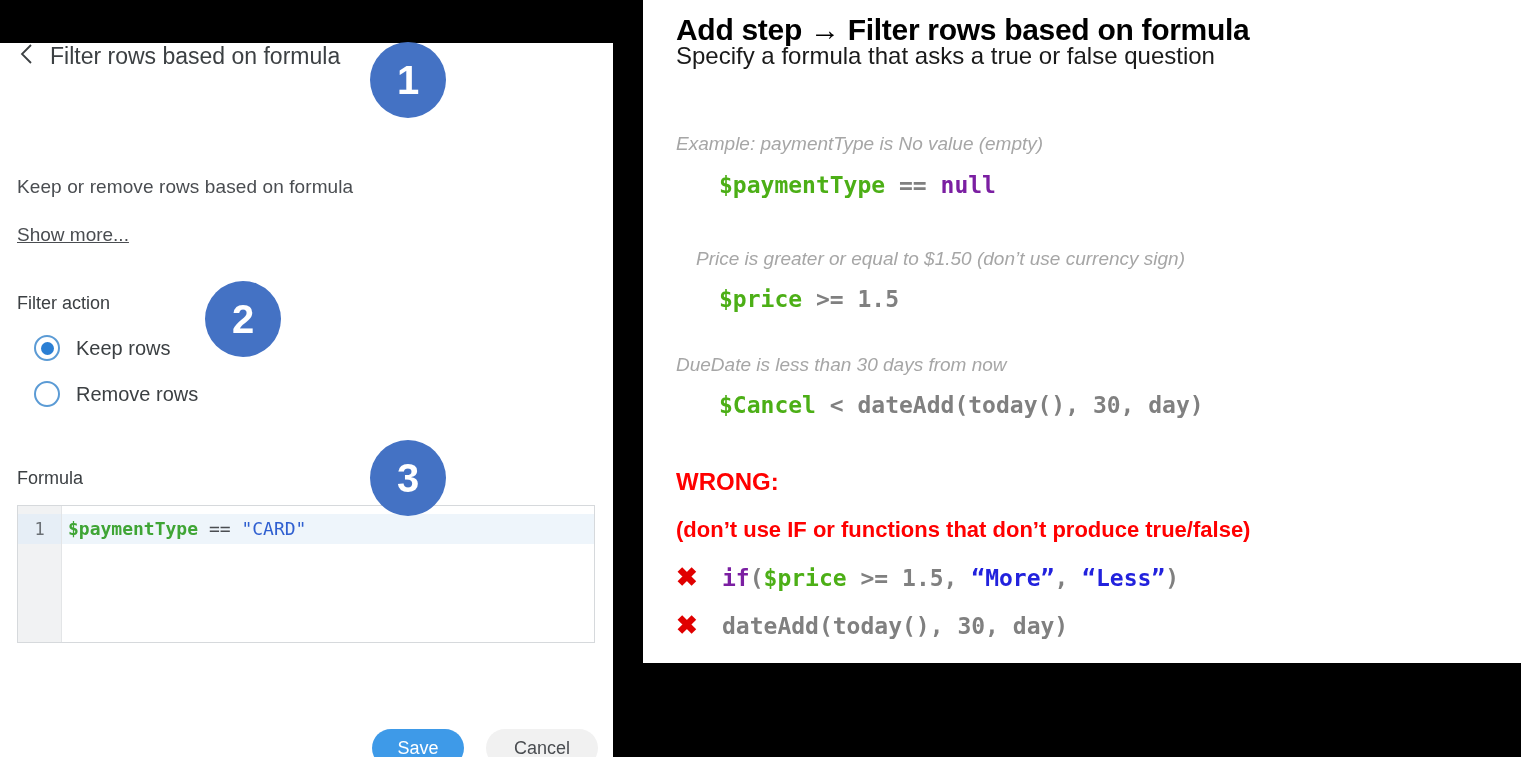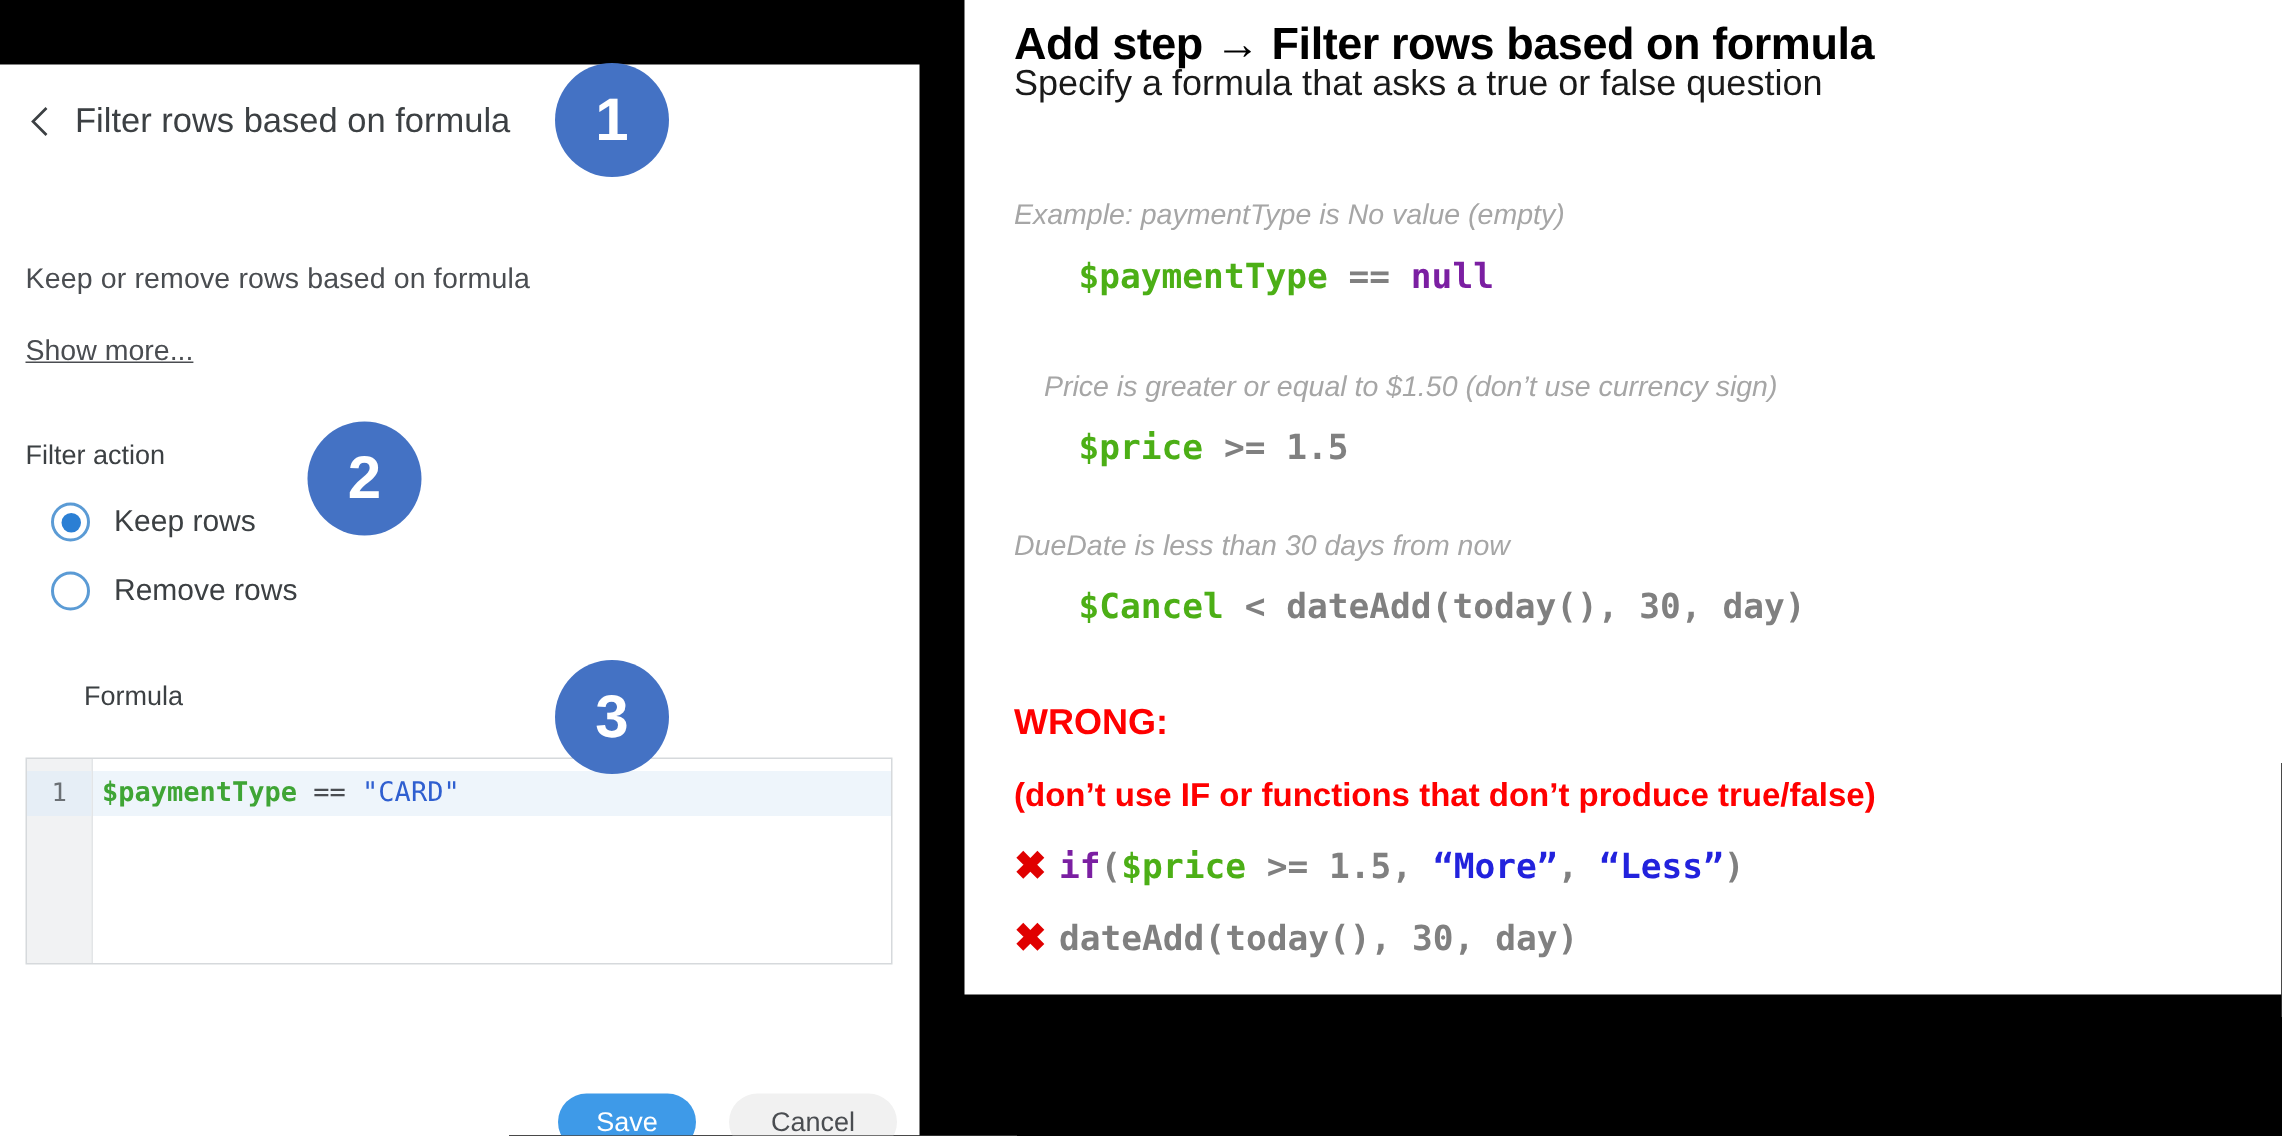--- a/index.html
+++ b/index.html
@@ -24,21 +24,21 @@
     width: 613px;
     height: 714px;
     background: #ffffff;
   }
 
   .lp-header {
     position: absolute;
     left: 0; top: 0;
     width: 708px; height: 75px;
     display: flex;
-    align-items: center;
+    align-items: flex-start;
   }
   .back-icon {
     margin-left: 16px;
     width: 22px; height: 22px;
     display: flex; align-items: center; justify-content: center;
     cursor: pointer;
   }
   .back-icon svg { display:block; }
   .lp-title {
     margin-left: 12px;
@@ -71,21 +71,21 @@
     cursor: pointer;
   }
 
   .lp-section-label {
     position: absolute;
     left: 17px;
     font-size: 18px;
     color: #3c4043;
   }
   #filter-action-label { top: 250px; }
-  #formula-label { top: 411px; margin-left: 39px; }
+  #formula-label { top: 425px; }
 
   .radio-row {
     position: absolute;
     left: 34px;
     display: flex;
     align-items: center;
     cursor: pointer;
   }
   #radio-keep { top: 292px; }
   #radio-remove { top: 338px; }
@@ -277,20 +277,21 @@
   #wrong-row-1 { top: 562px; }
   #wrong-row-2 { top: 610px; }
   .x-icon {
     color: #e00000;
     font-size: 26px;
     font-weight: bold;
     width: 30px;
     display: inline-block;
   }
   .wrong-code {
+    margin-left: 16px;
     font-family: "DejaVu Sans Mono", monospace;
     font-size: 23px;
     font-weight: bold;
     white-space: pre;
   }
 </style>
 </head>
 <body>
 
 <div id="root">

